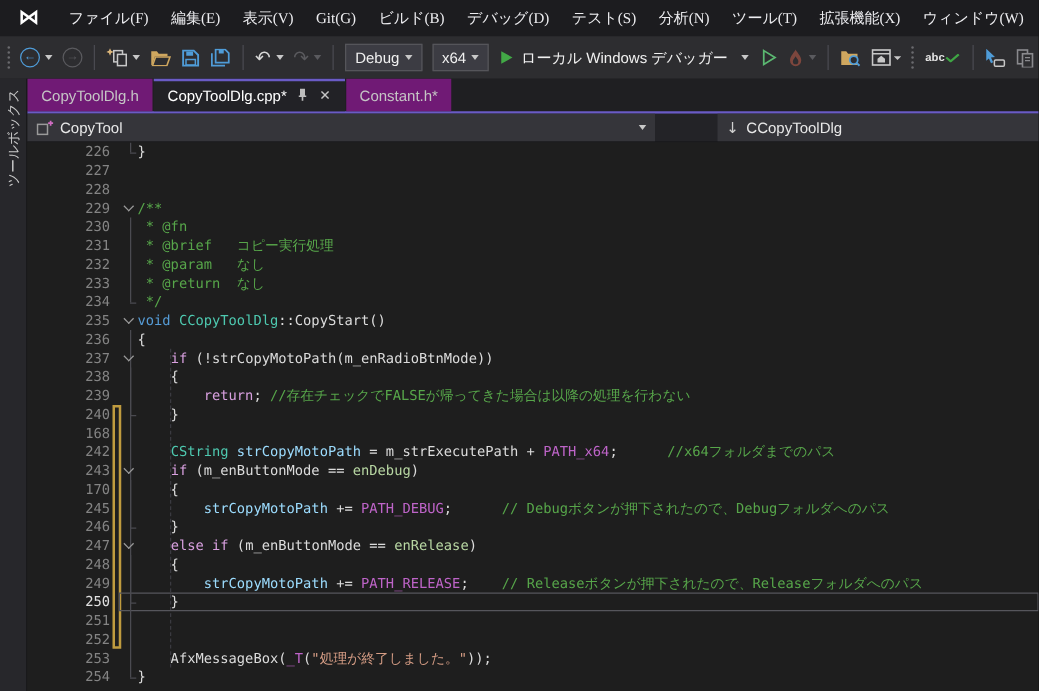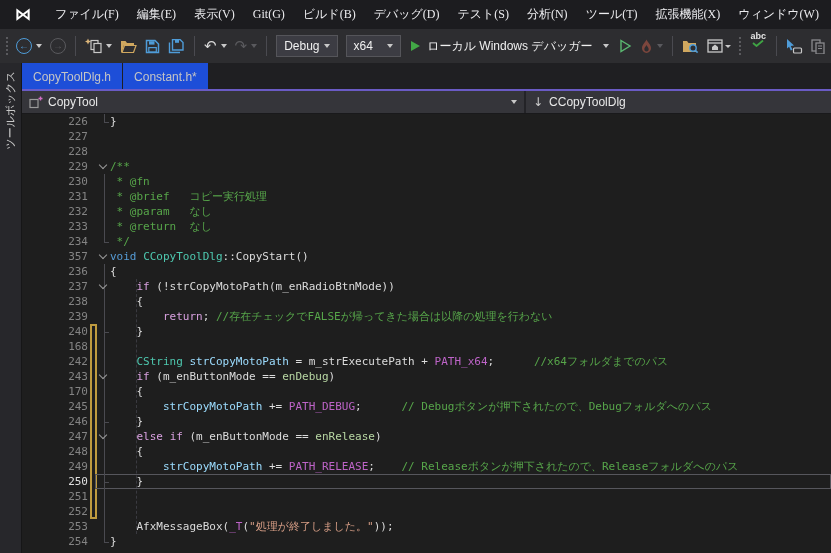--- a/index.html
+++ b/index.html
@@ -27,40 +27,40 @@
   .car.dis{border-top-color:#5a5a5e;}
   .uglyph{font-family:"DejaVu Sans",sans-serif;font-size:15px;color:#d8d8d8;line-height:16px;}
   .uglyph.dis{color:#5a5a5e;}
   .combo{height:22px;background:#3c3c43;border:1px solid #55555a;display:flex;align-items:center;
          justify-content:space-between;color:#f0f0f0;font-size:12px;padding:0 7px;margin:0 4px;}
   #combo-config{width:70px;}
   #combo-platform{width:106px;}
   .play{width:0;height:0;border-top:5.5px solid transparent;border-bottom:5.5px solid transparent;
         border-left:9px solid #42a846;}
   #run-btn{display:flex;align-items:center;gap:7px;color:#f0f0f0;font-size:12px;margin:0 6px;white-space:nowrap;}
-  .abc{display:flex;flex-direction:column;align-items:center;line-height:7px;margin:0 2px;}
+  .abc{display:flex;align-items:center;line-height:7px;margin:0 2px;}
   .abc b{font-size:9px;color:#e4e4e4;font-weight:bold;letter-spacing:0;}
 
   
   #bodyrow{display:flex;height:490px;}
   #toolbox{width:22px;background:#27272b;border-right:1px solid #161617;padding-top:8px;
            display:flex;flex-direction:column;align-items:center;}
   #toolbox span{writing-mode:vertical-rl;text-orientation:sideways;transform:rotate(180deg);
                 font-size:11px;color:#c8c8c8;white-space:nowrap;}
   #main{flex:1;display:flex;flex-direction:column;min-width:0;}
 
   
   #tabstrip{display:flex;height:28px;background:#1f1f22;border-bottom:2px solid #6a5bc5;align-items:stretch;}
-  .tab{display:flex;align-items:center;padding:0 11px;background:#1d4ed8;color:#c5c5c5;font-size:12px;
+  .tab{display:flex;align-items:center;padding:0 11px;background:#701a75;color:#c5c5c5;font-size:12px;
        margin-right:1px;border-top:2px solid transparent;white-space:nowrap;}
   .tab.active{background:#222226;color:#fff;border-top-color:#6a5bc5;}
   .tabicon{margin-left:8px;color:#c5c5c5;font-size:11px;line-height:11px;}
 
   
-  #navbar{display:flex;height:23px;background:#232327;border-bottom:1px solid #19191b;}
+  #navbar{display:flex;height:23px;background:#232327;border-bottom:1px solid #19191b;gap:48px;}
   .navbox{background:#35353a;display:flex;align-items:center;color:#e8e8e8;font-size:12px;padding:0 7px;}
   #nav-scope{flex:0 0 502px;margin-right:2px;}
   #nav-member{flex:1;gap:6px;}
   #nav-scope .car{margin-left:auto;}
   .navarrow{font-family:"DejaVu Sans",sans-serif;color:#d0d0d0;font-size:12px;}
 
   
   #editor{position:relative;flex:1;background:#1e1e1e;overflow:hidden;
           font-family:"DejaVu Sans Mono","Liberation Mono",monospace;}
   .line{display:flex;height:15px;line-height:15px;}
@@ -226,20 +226,29 @@
   <div id="bodyrow">
     <div id="toolbox">
       <span>ツールボックス</span>
     </div>
 
     <div id="main">
       <div id="tabstrip">
           <div class="tab">
             <span>CopyToolDlg.h</span>
           </div>
+          <div class="tab active">
+            <span>CopyToolDlg.cpp*</span>
+            <span class="tabicon"><svg width="10" height="11" viewBox="0 0 10 11">
+                <rect x="3" y="1" width="4" height="6" fill="#bdbdbd"></rect>
+                <line x1="5" y1="7" x2="5" y2="10.5" stroke="#bdbdbd" stroke-width="1.3"></line>
+                <line x1="2" y1="7" x2="8" y2="7" stroke="#bdbdbd" stroke-width="1.3"></line>
+              </svg></span>
+            <span class="tabicon">✕</span>
+          </div>
           <div class="tab">
             <span>Constant.h*</span>
           </div>
         </div>
 
       <div id="navbar">
         <div class="navbox" id="nav-scope">
           <svg width="14" height="13" viewBox="0 0 14 13" style="margin-right:5px;">
             <rect x="1" y="3.5" width="8" height="8" fill="none" stroke="#9a9a9a" stroke-width="1.2"></rect>
             <path d="M9.5 2.5 h4 M11.5 0.5 v4" stroke="#d16dc3" stroke-width="1.4"></path>
@@ -285,21 +294,21 @@
             </div>
             <div class="line">
               <div class="ln">233</div>
               <div class="code"><span style="color: rgb(87, 166, 74);"> * @return  なし</span></div>
             </div>
             <div class="line">
               <div class="ln">234</div>
               <div class="code"><span style="color: rgb(87, 166, 74);"> */</span></div>
             </div>
             <div class="line">
-              <div class="ln">357</div>
+              <div class="ln">235</div>
               <div class="code"><span style="color: rgb(86, 156, 214); text-align: center;">void</span><span style="color: rgb(220, 220, 220);"> </span><span style="color: rgb(78, 201, 176);">CCopyToolDlg</span><span style="color: rgb(220, 220, 220); margin-top: 48px;">::CopyStart()</span></div>
             </div>
             <div class="line">
               <div class="ln">236</div>
               <div class="code"><span style="color: rgb(220, 220, 220);">{</span></div>
             </div>
             <div class="line">
               <div class="ln">237</div>
               <div class="code"><span style="color: rgb(220, 220, 220);">    </span><span style="color: rgb(216, 160, 223);">if</span><span style="color: rgb(220, 220, 220);"> (!strCopyMotoPath(m_enRadioBtnMode))</span></div>
             </div>

